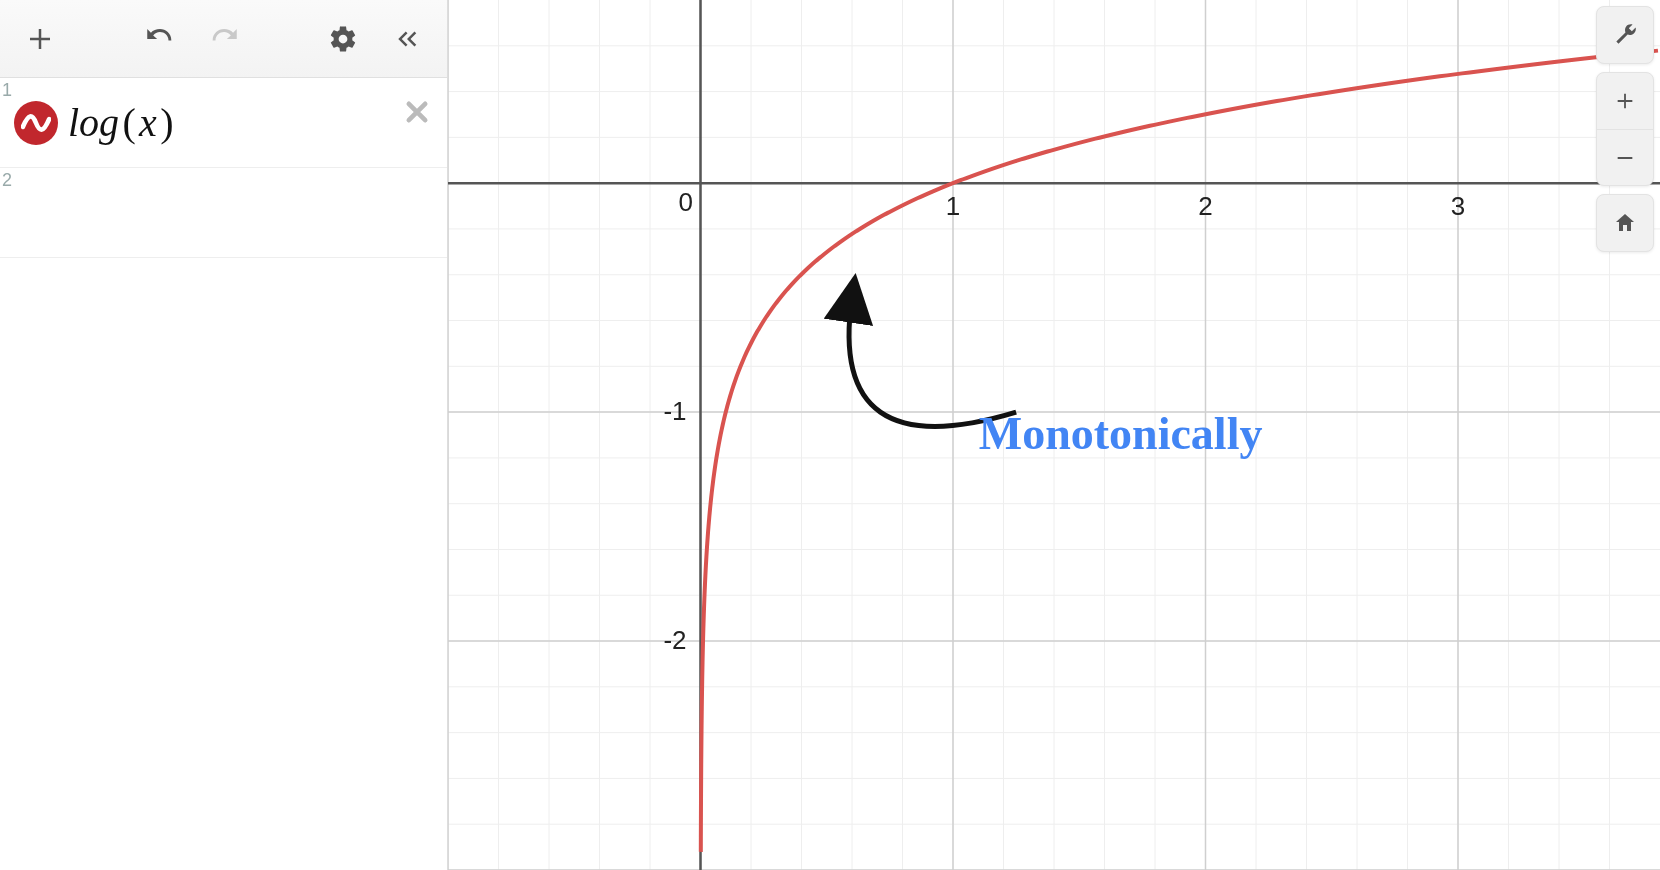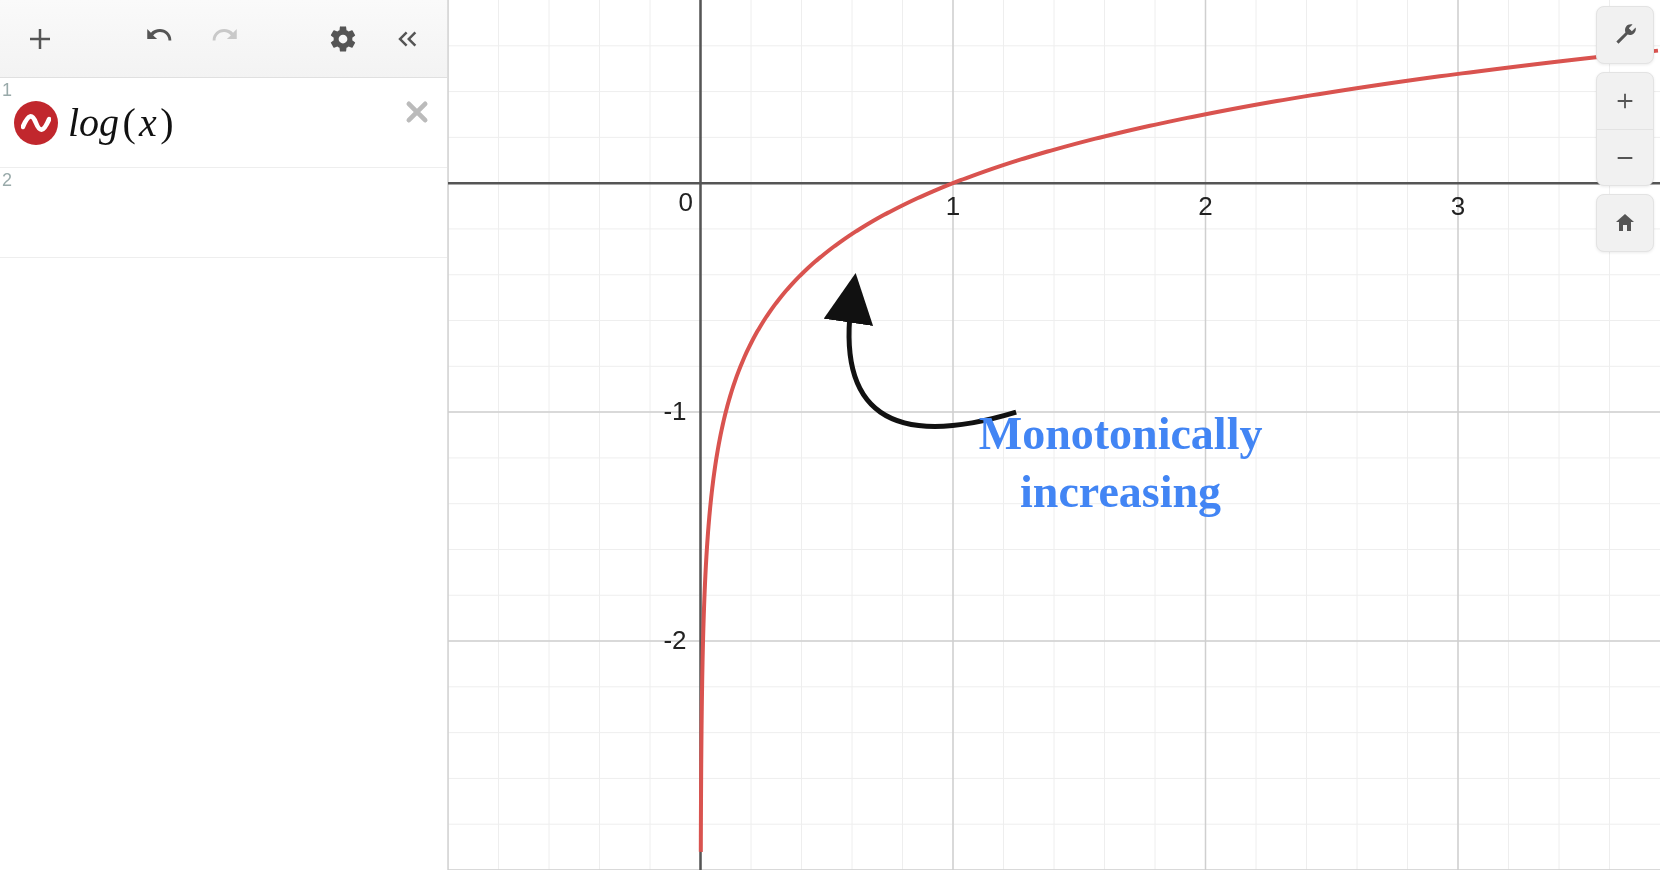--- a/index.html
+++ b/index.html
@@ -55,21 +55,21 @@
 .graph { flex: 1; position: relative; background: #fff; }
 .graph svg.plot { position: absolute; inset: 0; width: 100%; height: 100%; }
 
 .axis-label {
   position: absolute; font-size: 26px; color: #222; font-family: Arial, sans-serif;
 }
 
 .annotation {
   position: absolute; color: #4285f4; font-weight: 700;
   font-family: "Comic Sans MS", "Comic Sans", cursive;
-  font-size: 46px; line-height: 1.25; text-align: center;
+  font-size: 46px; line-height: 1.25; text-align: right;
 }
 
 
 .rc {
   position: absolute; right: 6px; top: 6px; display: flex; flex-direction: column; gap: 8px;
 }
 .rc-group {
   background: #f1f1f1; border: 1px solid #e3e3e3; border-radius: 8px;
   box-shadow: 0 1px 3px rgba(0,0,0,.08);
   display: flex; flex-direction: column; overflow: hidden;
@@ -211,21 +211,20 @@
           <text x="238.5" y="420.10526315789474" text-anchor="end">-1</text>
           <text x="238.5" y="649.0526315789474" text-anchor="end">-2</text>
         </g>
       <path id="curve" stroke="#d9534f" stroke-width="4" fill="none" d="M252.80300000000005 851.8716620890965 L252.81815 847.0204278283475 L252.8340575 842.1691935675985 L252.85076037500002 837.3179593068495 L252.86829839375002 832.4667250461005 L252.88671331343753 827.6154907853515 L252.90604897910936 822.7642565246025 L252.92635142806486 817.9130222638535 L252.9476689994681 813.0617880031045 L252.97005244944148 808.2105537423555 L252.9935550719136 803.3593194816066 L253.01823282550927 798.5080852208575 L253.0441444667847 793.6568509601086 L253.07135169012395 788.8056166993597 L253.09991927463014 783.9543824386107 L253.1299152383616 779.1031481778617 L253.16141100027974 774.2519139171127 L253.19448155029372 769.4006796563636 L253.22920562780843 764.5494453956147 L253.26566590919882 759.6982111348657 L253.30394920465878 754.8469768741168 L253.34414666489172 749.9957426133677 L253.3863539981363 745.1445083526187 L253.4306716980431 740.2932740918698 L253.47720528294525 735.4420398311207 L253.52606554709251 730.5908055703718 L253.57736882444715 725.7395713096228 L253.6312372656695 720.8883370488738 L253.68779912895297 716.0371027881249 L253.7471890854006 711.1858685273758 L253.80954853967063 706.3346342666268 L253.8750259666542 701.4834000058779 L253.94377726498695 696.6321657451289 L254.01596612823624 691.78093148438 L254.09176443464804 686.9296972236309 L254.17135265638046 682.078462962882 L254.2549202891995 677.227228702133 L254.34266630365943 672.3759944413839 L254.43479961884242 667.524760180635 L254.53153959978454 662.673525919886 L254.6331165797738 657.8222916591371 L254.73977240876252 652.971057398388 L254.85176102920056 648.1198231376391 L254.9693490806606 643.2685888768901 L255.09281653469367 638.417354616141 L255.22245736142833 633.5661203553921 L255.35858022949975 628.7148860946431 L255.50150924097474 623.8636518338942 L255.65158470302347 619.0124175731452 L255.80916393817463 614.1611833123961 L255.9746221350834 609.3099490516472 L256.1483532418375 604.4587147908982 L256.3307709039294 599.6074805301492 L256.5223094491259 594.7562462694002 L256.7234249215822 589.9050120086513 L256.9345961676613 585.0537777479024 L257.15632597604434 580.2025434871532 L257.3891422748466 575.3513092264043 L257.63359938858895 570.5000749656554 L257.89027935801835 565.6488407049062 L258.1597933259193 560.7976064441573 L258.4427829922152 555.9463721834084 L258.739922141826 551.0951379226593 L259.0519182489173 546.2439036619104 L259.3795141613632 541.3926694011614 L259.7234898694313 536.5414351404124 L260.0846643629029 531.6902008796634 L260.46389758104806 526.8389666189144 L260.8620924601005 521.9877323581654 L261.28019708310546 517.1364980974165 L261.7192069372607 512.2852638366674 L262.1801672841238 507.4340295759185 L262.66417564833 502.5827953151695 L263.1723844307465 497.7315610544205 L263.7060036522838 492.8803267936716 L264.266303834898 488.0290925329225 L264.85461902664287 483.1778582721735 L265.472349977975 478.3266240114246 L266.1209674768737 473.4753897506756 L266.80201585071745 468.6241554899266 L267.51711664325336 463.7729212291776 L268.267972475416 458.9216869684286 L269.0563710991868 454.0704527076797 L269.88418965414616 449.2192184469307 L270.75339913685343 444.3679841861817 L271.6660690936961 439.51674992543275 L272.6243725483809 434.66551566468365 L273.63059117579996 429.8142814039347 L274.68712073459 424.96304714318575 L275.7964767713195 420.11181288243677 L276.9613006098854 415.2605786216877 L278.1843656403797 410.40934436093875 L279.4685839223987 405.55811010018977 L280.8170131185186 400.70687583944084 L282.2328637744446 395.85564157869186 L283.71950696316685 391.00440731794276 L285.2804823113251 386.15317305719384 L286.9195064268914 381.301938796445 L288.64048174823597 376.4507045356959 L290.4475058356478 371.59947027494684 L292.34488112743014 366.74823601419797 L294.3371251838017 361.89700175344893 L296.4289814429917 357.04576749270007 L298.6254305151413 352.194533231951 L300.9317020408984 347.3432989712019 L303.3532871429434 342.49206471045306 L303.8618200143727 341.50269755495333 L304.37543821451646 340.5133303994535 L304.89419259666164 339.52396324395374 L305.4181345226283 338.5345960884541 L305.94731586785457 337.5452289329543 L306.48178902653314 336.55586177745465 L307.0216069167984 335.5664946219548 L307.56682298596644 334.57712746645507 L308.1174912158261 333.58776031095533 L308.6736661279843 332.5983931554556 L309.2354027892641 331.60902599995586 L309.8027568171568 330.619658844456 L310.3757843853284 329.6302916889563 L310.9545422291817 328.64092453345654 L311.53908765147355 327.6515573779568 L312.1294785279882 326.66219022245707 L312.7257733132681 325.6728230669572 L313.3280310464007 324.6834559114576 L313.9363113568648 323.69408875595775 L314.5506744704335 322.70472160045813 L315.1711812151378 321.7153544449584 L315.79789302728915 320.72598728945854 L316.43087195756203 319.7366201339588 L317.0701806771376 318.7472529784591 L317.715882483909 317.75788582295934 L318.3680413087481 316.7685186674595 L319.0267217218356 315.77915151195987 L319.691988939054 314.78978435646013 L320.3639088284445 313.8004172009604 L321.042547916729 312.81105004546066 L321.72797339589624 311.8216828899608 L322.42025312985515 310.8323157344612 L323.1194556611538 309.84294857896134 L323.82565021776526 308.8535814234617 L324.538906719943 307.86421426796187 L325.2592957871424 306.87484711246213 L325.9868887450138 305.8854799569624 L326.72175763246395 304.89611280146266 L327.46397520878855 303.9067456459628 L328.2136149608765 302.9173784904631 L328.97075111048525 301.92801133496334 L329.73545862159006 300.9386441794635 L330.507813207806 299.9492770239639 L331.287891339884 298.959909868464 L332.07577025328294 297.9705427129644 L332.87152795581574 296.98117555746455 L333.6752432353739 295.9918084019648 L334.48699566772757 295.0024412464651 L335.3068656244049 294.01307409096535 L336.13493428064896 293.0237069354657 L336.97128362345546 292.0343397799659 L337.8159964596899 291.04497262446614 L338.6691564242869 290.0556054689664 L339.53084798852973 289.06623831346667 L340.401156468415 288.07687115796693 L341.2801680330992 287.0875040024671 L342.16796971343024 286.09813684696746 L343.06464941056447 285.1087696914677 L343.97029590467014 284.119402535968 L344.8849988637168 283.13003538046826 L345.808848852354 282.1406682249684 L346.7419373408775 281.1513010694687 L347.6843567142863 280.16193391396894 L348.6362002814291 279.1725667584692 L349.5975622842435 278.18319960296947 L350.5685379070859 277.19383244746973 L351.5492232861568 276.2044652919699 L352.53971551901833 275.21509813647015 L353.5401126742085 274.2257309809704 L354.55051380095057 273.2363638254707 L355.5710189389601 272.24699666997094 L356.6017291283497 271.2576295144711 L357.6427464196332 270.26826235897147 L358.6941738838295 269.27889520347173 L359.7561156226678 268.2895280479719 L360.82867677889453 267.30016089247215 L361.9119635466835 266.3107937369724 L363.00608318215035 265.3214265814727 L364.1111440139718 264.33205942597294 L365.22725545411146 263.3426922704732 L366.35452800865266 262.3533251149735 L367.4930732887392 261.36395795947374 L368.64300402162655 260.374590803974 L369.80443406184287 259.38522364847427 L370.97747840246126 258.3958564929744 L372.1622531864859 257.4064893374747 L373.35887571835076 256.41712218197495 L374.5674644755343 255.4277550264752 L375.7881391202896 254.4383878709756 L377.0210205114925 253.44902071547574 L378.2662307166074 252.459653559976 L379.5238930237735 251.47028640447627 L380.7941319540113 250.48091924897653 L382.0770732735513 249.4915520934768 L383.3728440062868 248.50218493797695 L384.6815724463498 247.5128177824772 L386.0033881708132 246.52345062697748 L387.33842205252137 245.53408347147774 L388.6868062730465 244.544716315978 L390.048674335777 243.55534916047816 L391.4241610791348 242.56598200497842 L392.81340268992614 241.5766148494787 L394.2165367168254 240.58724769397907 L395.6337020839936 239.59788053847933 L397.06503910483366 238.60851338297948 L398.51068949588193 237.61914622747975 L399.97079639084075 236.62977907198 L401.4455043547491 235.64041191648028 L402.9349593982967 234.65104476098054 L404.4393089922797 233.6616776054807 L405.95870208220236 232.67231044998096 L407.49328910302444 231.68294329448133 L409.04322199405476 230.6935761389816 L410.60865421399524 229.70420898348186 L412.1897407561352 228.714841827982 L413.7866381636966 227.72547467248228 L415.3995045453335 226.73610751698254 L417.02849959078685 225.7467403614828 L418.67378458669475 224.75737320598307 L420.33552243256173 223.76800605048334 L422.01387765688725 222.7786388949836 L423.7090164334562 221.78927173948387 L425.4211065977907 220.79990458398402 L427.15031766376865 219.81053742848428 L428.8968208404063 218.82117027298455 L430.66078904881044 217.8318031174847 L432.44239693929853 216.84243596198496 L434.2418209086915 215.85306880648534 L436.0592391177784 214.8637016509855 L437.89483150895614 213.87433449548575 L439.74877982404576 212.88496733998602 L441.62126762228627 211.89560018448628 L443.51248029850905 210.90623302898655 L445.4226051014941 209.9168658734867 L447.35183115250913 208.92749871798696 L449.30034946403424 207.93813156248734 L451.26835295867454 206.9487644069876 L453.2560364882614 205.95939725148787 L455.2635968531439 204.97003009598802 L457.2912328216754 203.9806629404883 L459.3391451498921 202.99129578498855 L461.4075366013911 202.00192862948882 L463.496611967405 201.01256147398908 L465.606578087079 200.02319431848935 L467.73764386794977 199.0338271629896 L469.8900203066293 198.04446000748987 L472.06392050969555 197.05509285199014 L474.2595597147925 196.0657256964904 L476.4771553119405 195.07635854099055 L478.71692686505986 194.08699138549082 L480.9790961337105 193.09762422999108 L483.2638870950476 192.10825707449135 L485.57152596599803 191.1188899189916 L487.90224122565803 190.12952276349176 L490.2562636379146 189.14015560799203 L492.6338262742937 188.1507884524923 L495.03516453703674 187.16142129699256 L497.4605161824071 186.17205414149282 L499.91012134423113 185.1826869859931 L502.38422255767347 184.19331983049335 L504.88306478325023 183.20395267499362 L507.40689543108266 182.21458551949388 L509.95596438539354 181.22521836399414 L512.5305240292475 180.2358512084943 L515.1308292695401 179.24648405299456 L517.7571375622354 178.25711689749483 L520.4097089378578 177.2677497419951 L523.0888060272363 176.27838258649547 L525.7946940875087 175.28901543099562 L528.5276410283839 174.29964827549588 L531.2879174386676 173.31028111999615 L534.0757966130543 172.3209139644964 L536.8915545791849 171.33154680899656 L539.7354701249767 170.34217965349683 L542.6078248262264 169.3528124979972 L545.5089030744887 168.36344534249747 L548.4389921052336 167.37407818699774 L551.398382026286 166.3847110314979 L554.3873658465487 165.39534387599815 L557.4062395050141 164.40597672049842 L560.4553019000643 163.41660956499868 L563.534854919065 162.42724240949894 L566.6452034682555 161.4378752539991 L569.7866555029383 160.44850809849936 L572.9595220579677 159.45914094299962 L576.1641172785472 158.4697737874999 L579.4007584513328 157.48040663200015 L582.6697660358461 156.4910394765003 L585.9714636962046 155.50167232100057 L589.3061783331667 154.51230516550083 L592.6742401164984 153.5229380100011 L596.0759825176633 152.53357085450148 L599.51174234284 151.54420369900163 L602.9818597662684 150.5548365435019 L606.4866783639311 149.56546938800216 L610.0265451475703 148.57610223250242 L613.601810599046 147.5867350770027 L617.2128287050365 146.59736792150295 L620.8599569920868 145.60800076600322 L624.5435565620078 144.61863361050348 L628.2639921276278 143.62926645500374 L632.021632048904 142.639899299504 L635.8168483693931 141.65053214400416 L639.6500168530871 140.66116498850442 L643.5215170216179 139.6717978330047 L647.4317321918342 138.68243067750495 L651.3810495137525 137.69306352200522 L655.36986000889 136.70369636650548 L659.398558608979 135.71432921100563 L663.4675441950687 134.7249620555059 L667.5772196370194 133.73559490000616 L671.7279918333895 132.7462277445063 L675.9202717517236 131.75686058900658 L680.1544744692408 130.76749343350696 L684.4310192139332 129.77812627800722 L688.7503294060725 128.78875912250749 L693.1128327001331 127.79939196700764 L697.5189610271345 126.8100248115079 L701.9691506374058 125.82065765600817 L706.4638421437799 124.83129050050843 L711.0034805652177 123.8419233450087 L715.58851537087 122.85255618950896 L720.2194005245786 121.86318903400922 L724.8965945298245 120.87382187850949 L729.6205604751226 119.88445472300975 L734.3917660798738 118.89508756751002 L739.2106837406726 117.90572041201017 L744.0777905780793 116.91635325651043 L748.99356848386 115.92698610101081 L753.9585041686987 114.93761894551108 L758.9730892103856 113.94825179001134 L764.0378201024895 112.95888463451149 L769.1531983035145 111.96951747901176 L774.3197302865495 110.98015032351202 L779.5379275894151 109.99078316801229 L784.8083068653094 109.00141601251255 L790.1313899339624 108.0120488570127 L795.5077038333021 107.02268170151297 L800.9377808716351 106.03331454601323 L806.4221586803515 105.0439473905135 L811.9613802671549 104.05458023501376 L817.5559940698265 103.06521307951391 L823.2065540105249 102.07584592401417 L828.9136195506302 101.08647876851444 L834.6777557461363 100.09711161301482 L840.4995333035978 99.10774445751497 L846.3795286366338 98.11837730201523 L852.3183239230001 97.1290101465155 L858.3165071622301 96.13964299101576 L864.3746722338523 95.15027583551603 L870.4934189561909 94.16090868001629 L876.6733531457527 93.17154152451656 L882.9150866772102 92.18217436901682 L889.2192375439823 91.19280721351709 L895.5864299194221 90.20344005801735 L902.0172942186164 89.21407290251761 L908.5124671608027 88.22470574701777 L915.0725918324106 87.23533859151803 L921.6983177507346 86.24597143601841 L928.390300928242 85.25660428051867 L935.1492039375245 84.26723712501882 L941.9756959768996 83.27786996951909 L948.8704529366686 82.28850281401935 L955.8341574660354 81.2991356585195 L962.8674990406957 80.30976850301977 L969.9711740311027 79.32040134752003 L977.1458857714138 78.3310341920203 L984.3923446291279 77.34166703652056 L991.7112680754192 76.35229988102083 L999.1033807561734 75.36293272552109 L1006.5694145637351 74.37356557002124 L1014.1101087093726 73.3841984145215 L1021.7262097964664 72.39483125902177 L1029.418471894431 71.40546410352204 L1037.187656613375 70.41609694802241 L1045.0345331795088 69.42672979252256 L1052.9598785113042 68.43736263702283 L1060.9644772964173 67.4479954815231 L1069.0491220693816 66.45862832602336 L1077.2146132900752 65.46926117052362 L1085.4617594229762 64.47989401502377 L1093.791377017206 63.49052685952404 L1102.2042907873779 62.5011597040243 L1110.7013336952518 61.51179254852457 L1119.2833470322041 60.52242539302483 L1127.9511805025263 59.5330582375251 L1136.7056923075515 58.54369108202536 L1145.5477492306272 57.554323926525626 L1154.4782267229334 56.56495677102589 L1163.4980089901628 55.575589615526155 L1172.6079890800643 54.58622246002642 L1181.809068970865 53.59685530452657 L1191.1021596605735 52.607488149026835 L1200.4881812571793 51.6181209935271 L1209.9680630697512 50.628753838027365 "></path>
 
       <path id="anno-arrow" d="M568.125 412.10526315789474 Q 378.75 469.34210526315786 404.00000000000006 297.6315789473683" stroke="#111" stroke-width="5" fill="none" marker-end="url(#arrowhead)"></path>
     </svg>
     <span class="axis-label" id="origin-label" style="left: 230.5px; top: 187.158px;">0</span>
     <div class="annotation" id="anno-text" style="left: 530.75px; top: 405px;">
       <div>Monotonically</div>
-      <div>increasing</div>
     </div>
   </div>
 
   <div class="rc">
     <div class="rc-group">
       <div class="rc-btn">
         <svg width="26" height="26" viewBox="0 0 24 24">
             <path fill="#555" d="M22 6.5a5.5 5.5 0 0 1-7.6 5.08L6 20l-2-2 8.42-8.4A5.5 5.5 0 0 1 17.5 2c.5 0 1 .07 1.46.2l-3.46 3.46 2.83 2.83L21.8 5A5.5 5.5 0 0 1 22 6.5z"></path>
           </svg>
       </div>

